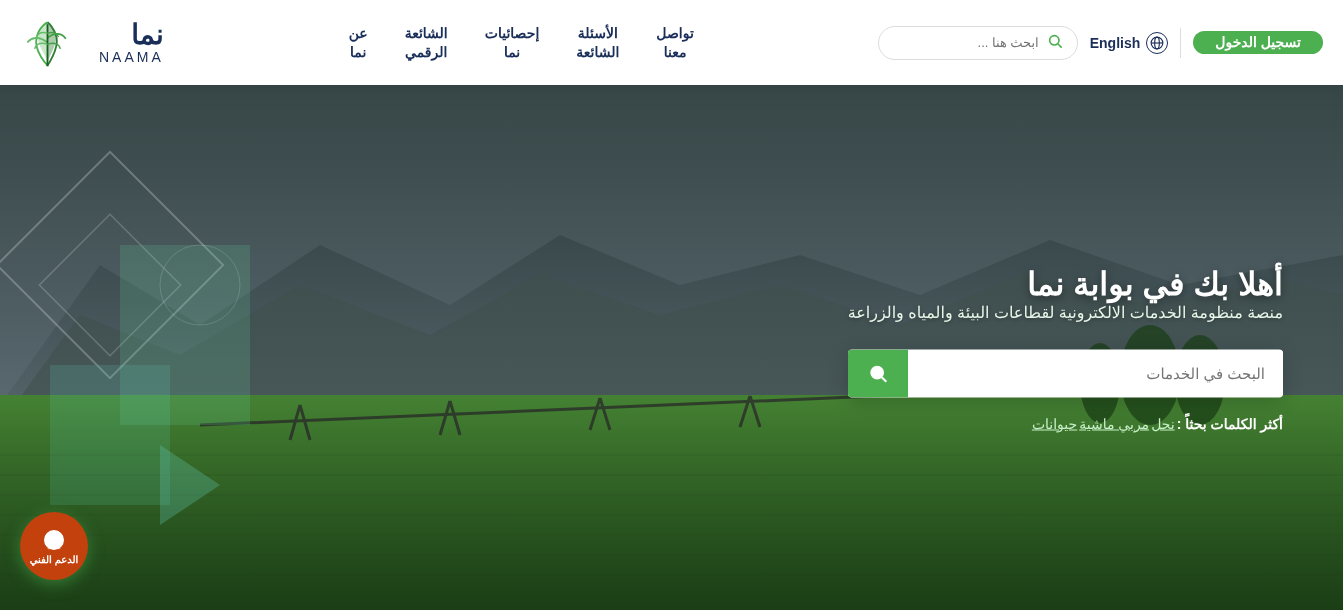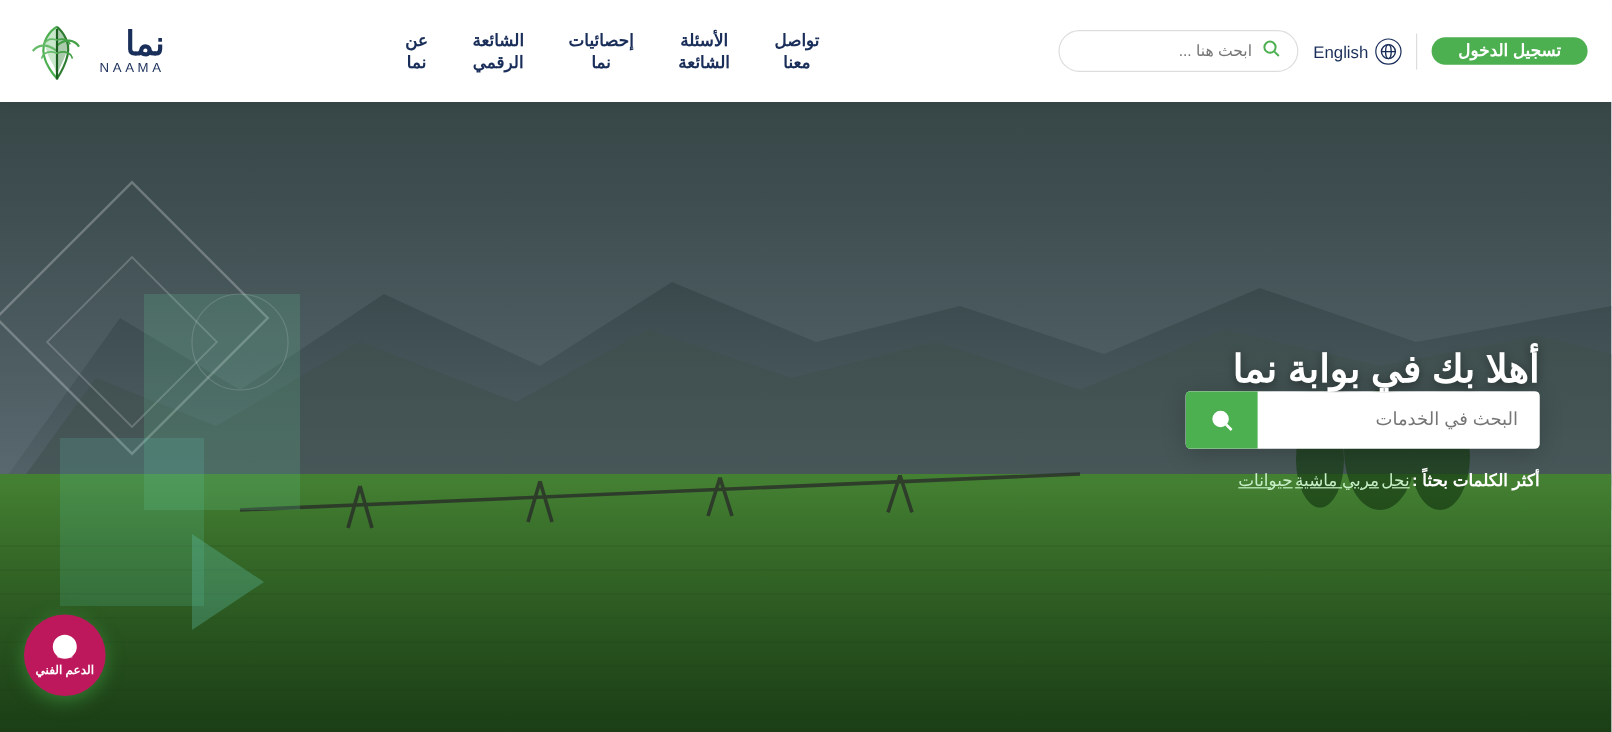--- a/index.html
+++ b/index.html
@@ -24,24 +24,25 @@
       gap: 8px;
     }
     .logo-text {
       font-size: 28px;
       font-weight: 900;
       color: #1a2e5a;
       letter-spacing: 1px;
       line-height: 1;
     }
     .logo-sub {
-      font-size: 11px;
+      font-size: 14px;
       color: #1a2e5a;
       letter-spacing: 3px;
       display: block;
+      margin-left: 16px;
     }
     .logo-icon {
       display: flex;
       align-items: center;
     }
     .logo-icon svg {
       width: 55px;
       height: 55px;
     }
 
@@ -98,21 +99,21 @@
       height: 30px;
       background: #ddd;
     }
     .lang-btn {
       display: flex;
       align-items: center;
       gap: 6px;
       cursor: pointer;
       color: #1a2e5a;
       font-size: 14px;
-      font-weight: 400;
+      font-weight: 700;
     }
     .lang-icon {
       width: 22px;
       height: 22px;
       border-radius: 50%;
       border: 1.5px solid #1a2e5a;
       display: flex;
       align-items: center;
       justify-content: center;
       font-size: 12px;
@@ -233,21 +234,21 @@
       cursor: pointer;
       text-decoration: underline;
       white-space: nowrap;
     }
 
     
     .support-btn {
       position: fixed;
       bottom: 30px;
       left: 20px;
-      background: #be185d;
+      background: #c2410c;
       color: #fff;
       border-radius: 50%;
       width: 68px;
       height: 68px;
       display: flex;
       flex-direction: column;
       align-items: center;
       justify-content: center;
       cursor: pointer;
       box-shadow: 0 4px 15px rgba(76,175,80,0.5);
@@ -424,20 +425,21 @@
       <rect x="50" y="280" width="120" height="140" fill="rgba(100,220,200,0.15)" rx="0"></rect>
 
       <polygon points="160,360 220,400 160,440" fill="rgba(100,200,180,0.3)"></polygon>
 
       <circle cx="200" cy="200" r="40" fill="none" stroke="rgba(255,255,255,0.15)" stroke-width="1"></circle>
     </svg>
   </div>
 
   <div class="hero-content">
     <h1 class="hero-title">أهلا بك في بوابة نما</h1>
+    <p class="hero-subtitle">منصة منظومة الخدمات الالكترونية لقطاعات البيئة والمياه والزراعة</p>
 
     <div class="hero-search">
       <input type="text" style="font-size: 15px; direction: rtl;" placeholder="البحث في الخدمات">
       <button class="hero-search-btn">
         <svg viewBox="0 0 24 24" width="20" height="20" fill="none" stroke="#fff" stroke-width="2.5">
           <circle cx="11" cy="11" r="7"></circle>
           <line x1="16.5" y1="16.5" x2="22" y2="22"></line>
         </svg>
       </button>
     </div>

